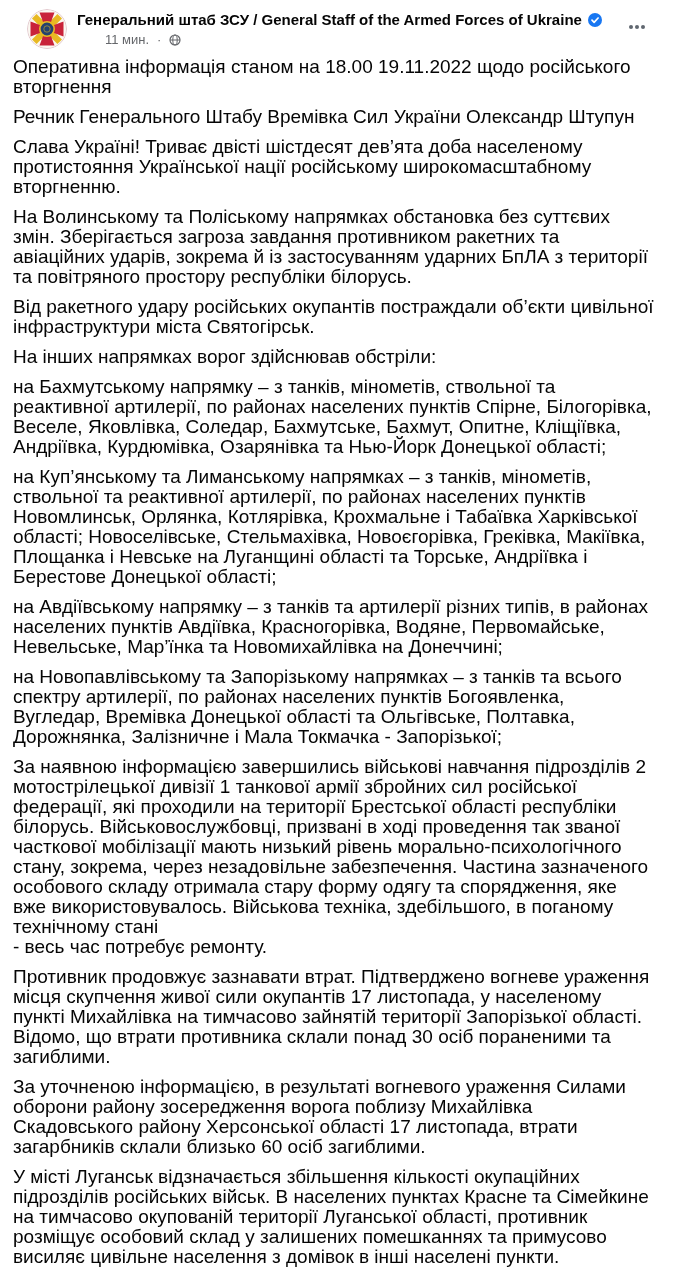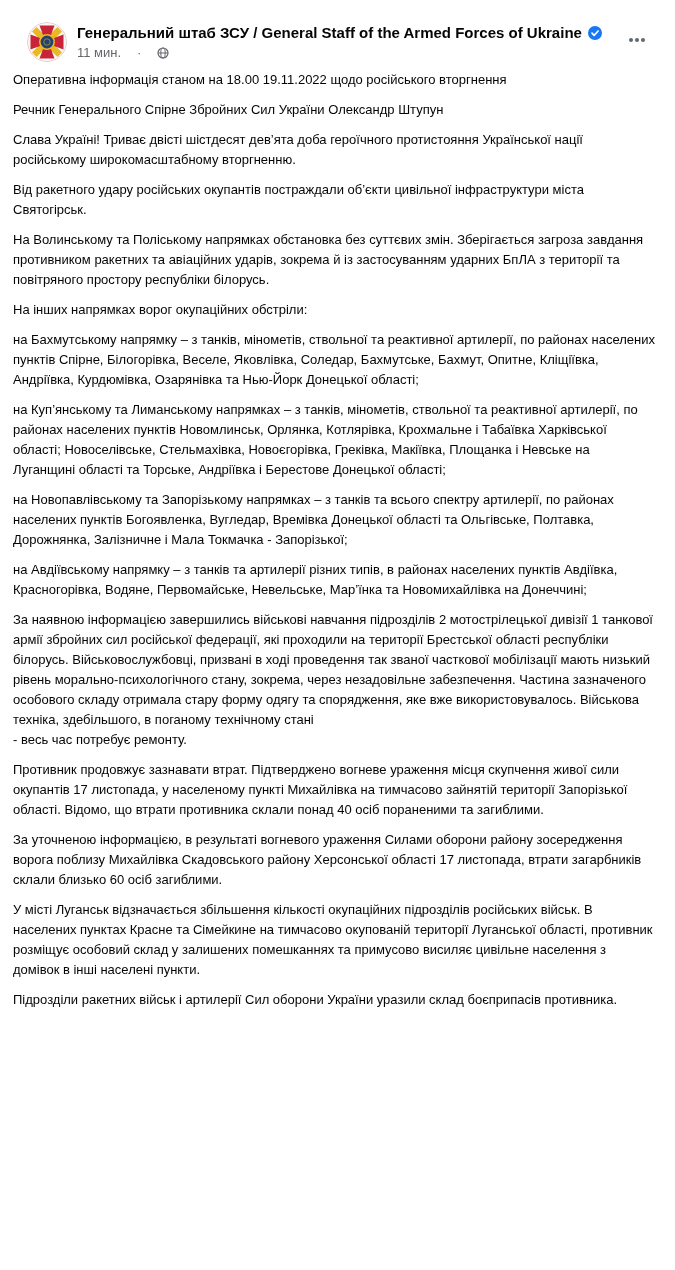--- a/index.html
+++ b/index.html
@@ -17,21 +17,21 @@
   }
   .post-card {
     width: 675px;
     min-height: 1270px;
     background: #ffffff;
     box-sizing: border-box;
   }
   .post-header {
     display: flex;
     align-items: flex-start;
-    padding: 22px 16px 2px 27px;
+    padding: 9px 16px 2px 27px;
     box-sizing: border-box;
   }
   .avatar {
     width: 40px;
     height: 40px;
     border-radius: 50%;
     flex: 0 0 40px;
     cursor: pointer;
     overflow: hidden;
   }
@@ -56,25 +56,26 @@
   }
   .verified {
     display: inline-flex;
     width: 14px;
     height: 14px;
     flex: 0 0 14px;
   }
   .meta-row {
     display: flex;
     align-items: center;
-    gap: 16px;
+    gap: 8px;
     font-size: 13px;
     color: #65676b;
     line-height: 17px;
     margin-top: 1px;
+    margin-left: 28px;
   }
   .meta-row .timestamp { cursor: pointer; }
   .dot-sep { color: #65676b; }
   .globe {
     display: inline-flex;
     width: 12px;
     height: 12px;
   }
   .more-btn {
     flex: 0 0 36px;
@@ -85,21 +86,21 @@
     display: flex;
     align-items: center;
     justify-content: center;
     cursor: pointer;
   }
   .post-body {
     padding: 6px 16px 10px 13px;
     box-sizing: border-box;
   }
   .post-paragraph {
-    font-size: 13px;
+    font-size: 19px;
     line-height: 20px;
     color: #050505;
     margin: 0 4px 10px 0;
     white-space: pre-line;
     word-wrap: break-word;
   }
   .post-paragraph:last-child { margin-bottom: 0; }
 </style>
 </head>
 <body>
@@ -154,30 +155,30 @@
         <circle cx="4" cy="10" r="2" fill="#606770"></circle>
         <circle cx="10" cy="10" r="2" fill="#606770"></circle>
         <circle cx="16" cy="10" r="2" fill="#606770"></circle>
       </svg>
     </div>
 
   </div>
 
   <div class="post-body">
       <div class="post-paragraph">Оперативна інформація станом на 18.00 19.11.2022 щодо російського вторгнення</div>
-      <div class="post-paragraph">Речник Генерального Спірне Збройних Сил України Олександр Штупун</div>
-      <div class="post-paragraph">Слава Україні! Триває двісті шістдесят дев’ята доба героїчного протистояння Української нації російському широкомасштабному вторгненню.</div>
+      <div class="post-paragraph">Речник Генерального Штабу Времівка Сил України Олександр Штупун</div>
+      <div class="post-paragraph">Слава Україні! Триває двісті шістдесят дев’ята доба населеному протистояння Української нації російському широкомасштабному вторгненню.</div>
+      <div class="post-paragraph">На Волинському та Поліському напрямках обстановка без суттєвих змін. Зберігається загроза завдання противником ракетних та авіаційних ударів, зокрема й із застосуванням ударних БпЛА з території та повітряного простору республіки білорусь.</div>
       <div class="post-paragraph">Від ракетного удару російських окупантів постраждали об’єкти цивільної інфраструктури міста Святогірськ.</div>
-      <div class="post-paragraph">На Волинському та Поліському напрямках обстановка без суттєвих змін. Зберігається загроза завдання противником ракетних та авіаційних ударів, зокрема й із застосуванням ударних БпЛА з території та повітряного простору республіки білорусь.</div>
-      <div class="post-paragraph">На інших напрямках ворог окупаційних обстріли:</div>
+      <div class="post-paragraph">На інших напрямках ворог здійснював обстріли:</div>
       <div class="post-paragraph">на Бахмутському напрямку – з танків, мінометів, ствольної та реактивної артилерії, по районах населених пунктів Спірне, Білогорівка, Веселе, Яковлівка, Соледар, Бахмутське, Бахмут, Опитне, Кліщіївка, Андріївка, Курдюмівка, Озарянівка та Нью-Йорк Донецької області;</div>
       <div class="post-paragraph">на Куп’янському та Лиманському напрямках – з танків, мінометів, ствольної та реактивної артилерії, по районах населених пунктів Новомлинськ, Орлянка, Котлярівка, Крохмальне і Табаївка Харківської області; Новоселівське, Стельмахівка, Новоєгорівка, Греківка, Макіївка, Площанка і Невське на Луганщині області та Торське, Андріївка і Берестове Донецької області;</div>
+      <div class="post-paragraph">на Авдіївському напрямку – з танків та артилерії різних типів, в районах населених пунктів Авдіївка, Красногорівка, Водяне, Первомайське, Невельське, Мар’їнка та Новомихайлівка на Донеччині;</div>
       <div class="post-paragraph">на Новопавлівському та Запорізькому напрямках – з танків та всього спектру артилерії, по районах населених пунктів Богоявленка, Вугледар, Времівка Донецької області та Ольгівське, Полтавка, Дорожнянка, Залізничне і Мала Токмачка - Запорізької;</div>
-      <div class="post-paragraph">на Авдіївському напрямку – з танків та артилерії різних типів, в районах населених пунктів Авдіївка, Красногорівка, Водяне, Первомайське, Невельське, Мар’їнка та Новомихайлівка на Донеччині;</div>
       <div class="post-paragraph">За наявною інформацією завершились військові навчання підрозділів 2 мотострілецької дивізії 1 танкової армії збройних сил російської федерації, які проходили на території Брестської області республіки білорусь. Військовослужбовці, призвані в ході проведення так званої часткової мобілізації мають низький рівень морально-психологічного стану, зокрема, через незадовільне забезпечення. Частина зазначеного особового складу отримала стару форму одягу та спорядження, яке вже використовувалось. Військова техніка, здебільшого, в поганому технічному стані
 - весь час потребує ремонту.</div>
-      <div class="post-paragraph">Противник продовжує зазнавати втрат. Підтверджено вогневе ураження місця скупчення живої сили окупантів 17 листопада, у населеному пункті Михайлівка на тимчасово зайнятій території Запорізької області. Відомо, що втрати противника склали понад 40 осіб пораненими та загиблими.</div>
+      <div class="post-paragraph">Противник продовжує зазнавати втрат. Підтверджено вогневе ураження місця скупчення живої сили окупантів 17 листопада, у населеному пункті Михайлівка на тимчасово зайнятій території Запорізької області. Відомо, що втрати противника склали понад 30 осіб пораненими та загиблими.</div>
       <div class="post-paragraph">За уточненою інформацією, в результаті вогневого ураження Силами оборони району зосередження ворога поблизу Михайлівка Скадовського району Херсонської області 17 листопада, втрати загарбників склали близько 60 осіб загиблими.</div>
       <div class="post-paragraph">У місті Луганськ відзначається збільшення кількості окупаційних підрозділів російських військ. В населених пунктах Красне та Сімейкине на тимчасово окупованій території Луганської області, противник розміщує особовий склад у залишених помешканнях та примусово висиляє цивільне населення з домівок в інші населені пункти.</div>
       <div class="post-paragraph">Підрозділи ракетних військ і артилерії Сил оборони України уразили склад боєприпасів противника.</div>
     </div>
 
 </div>
 
 </body></html>

